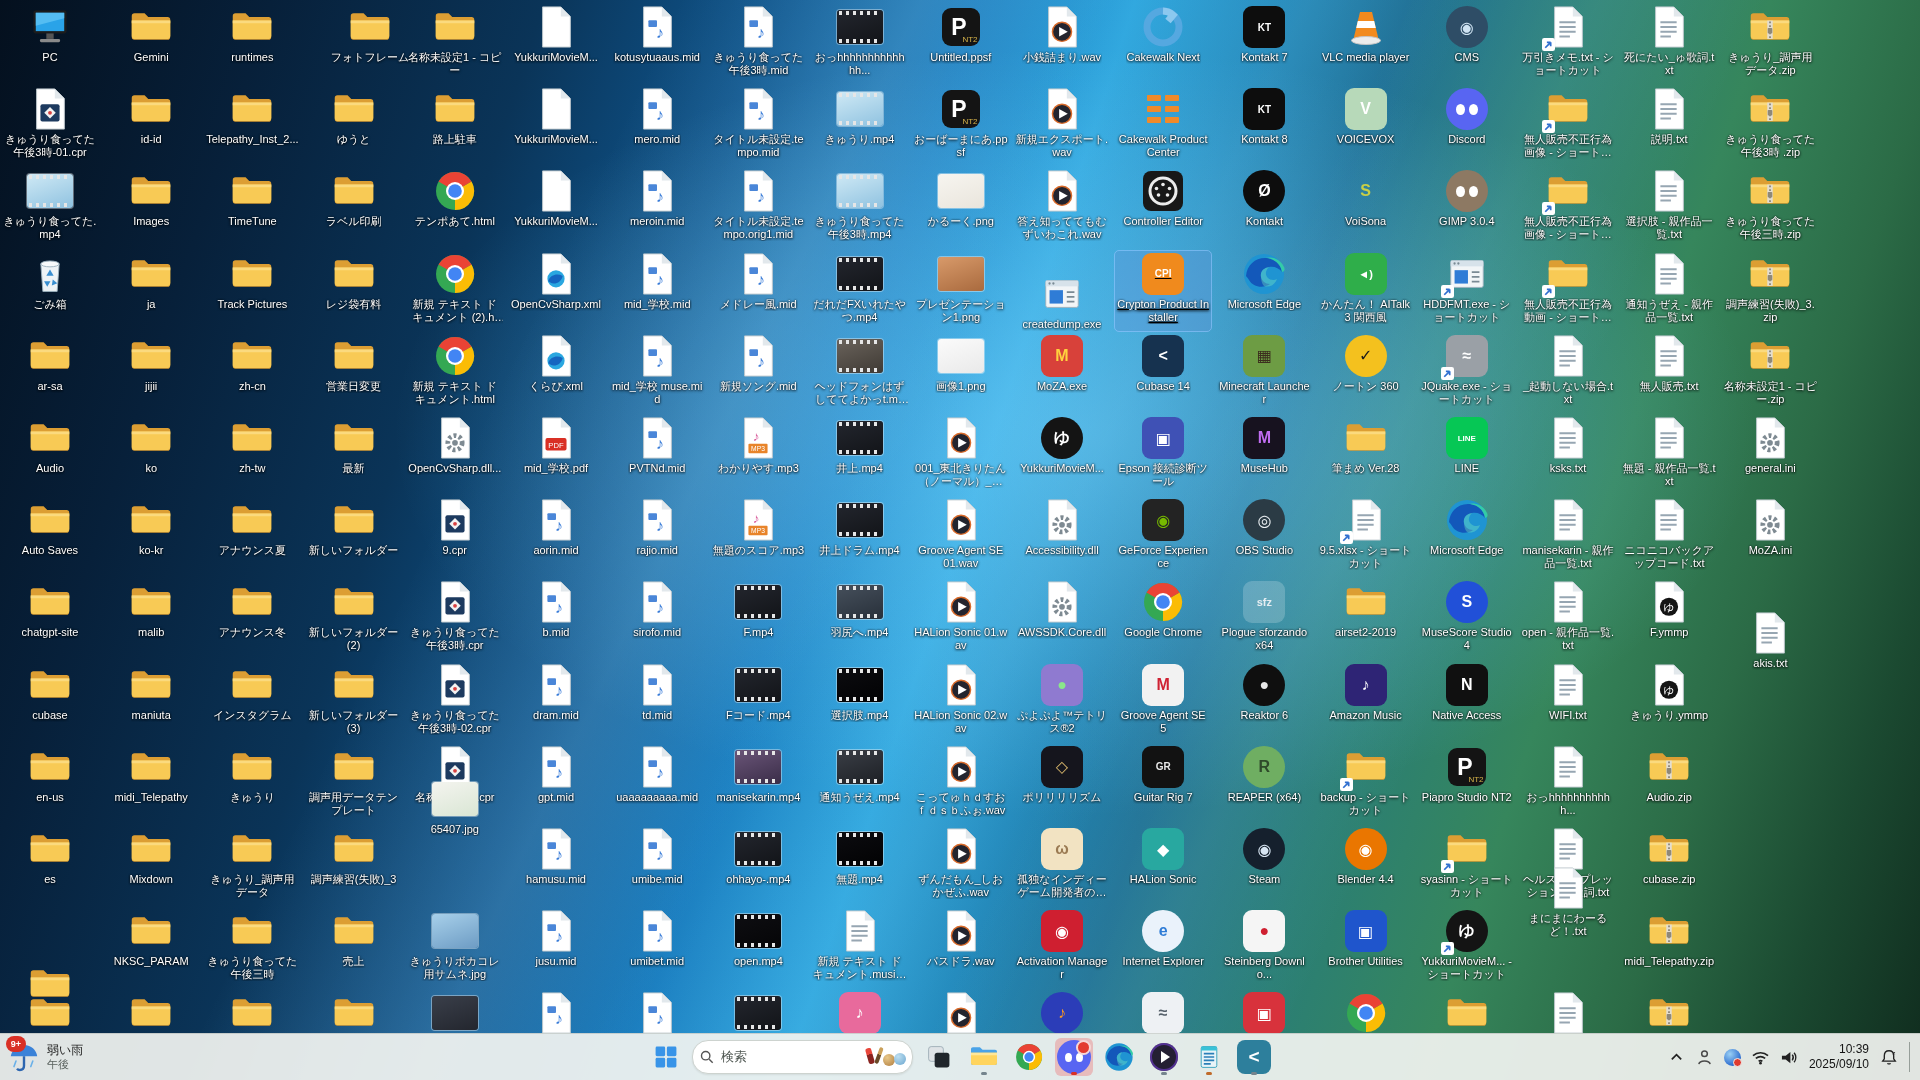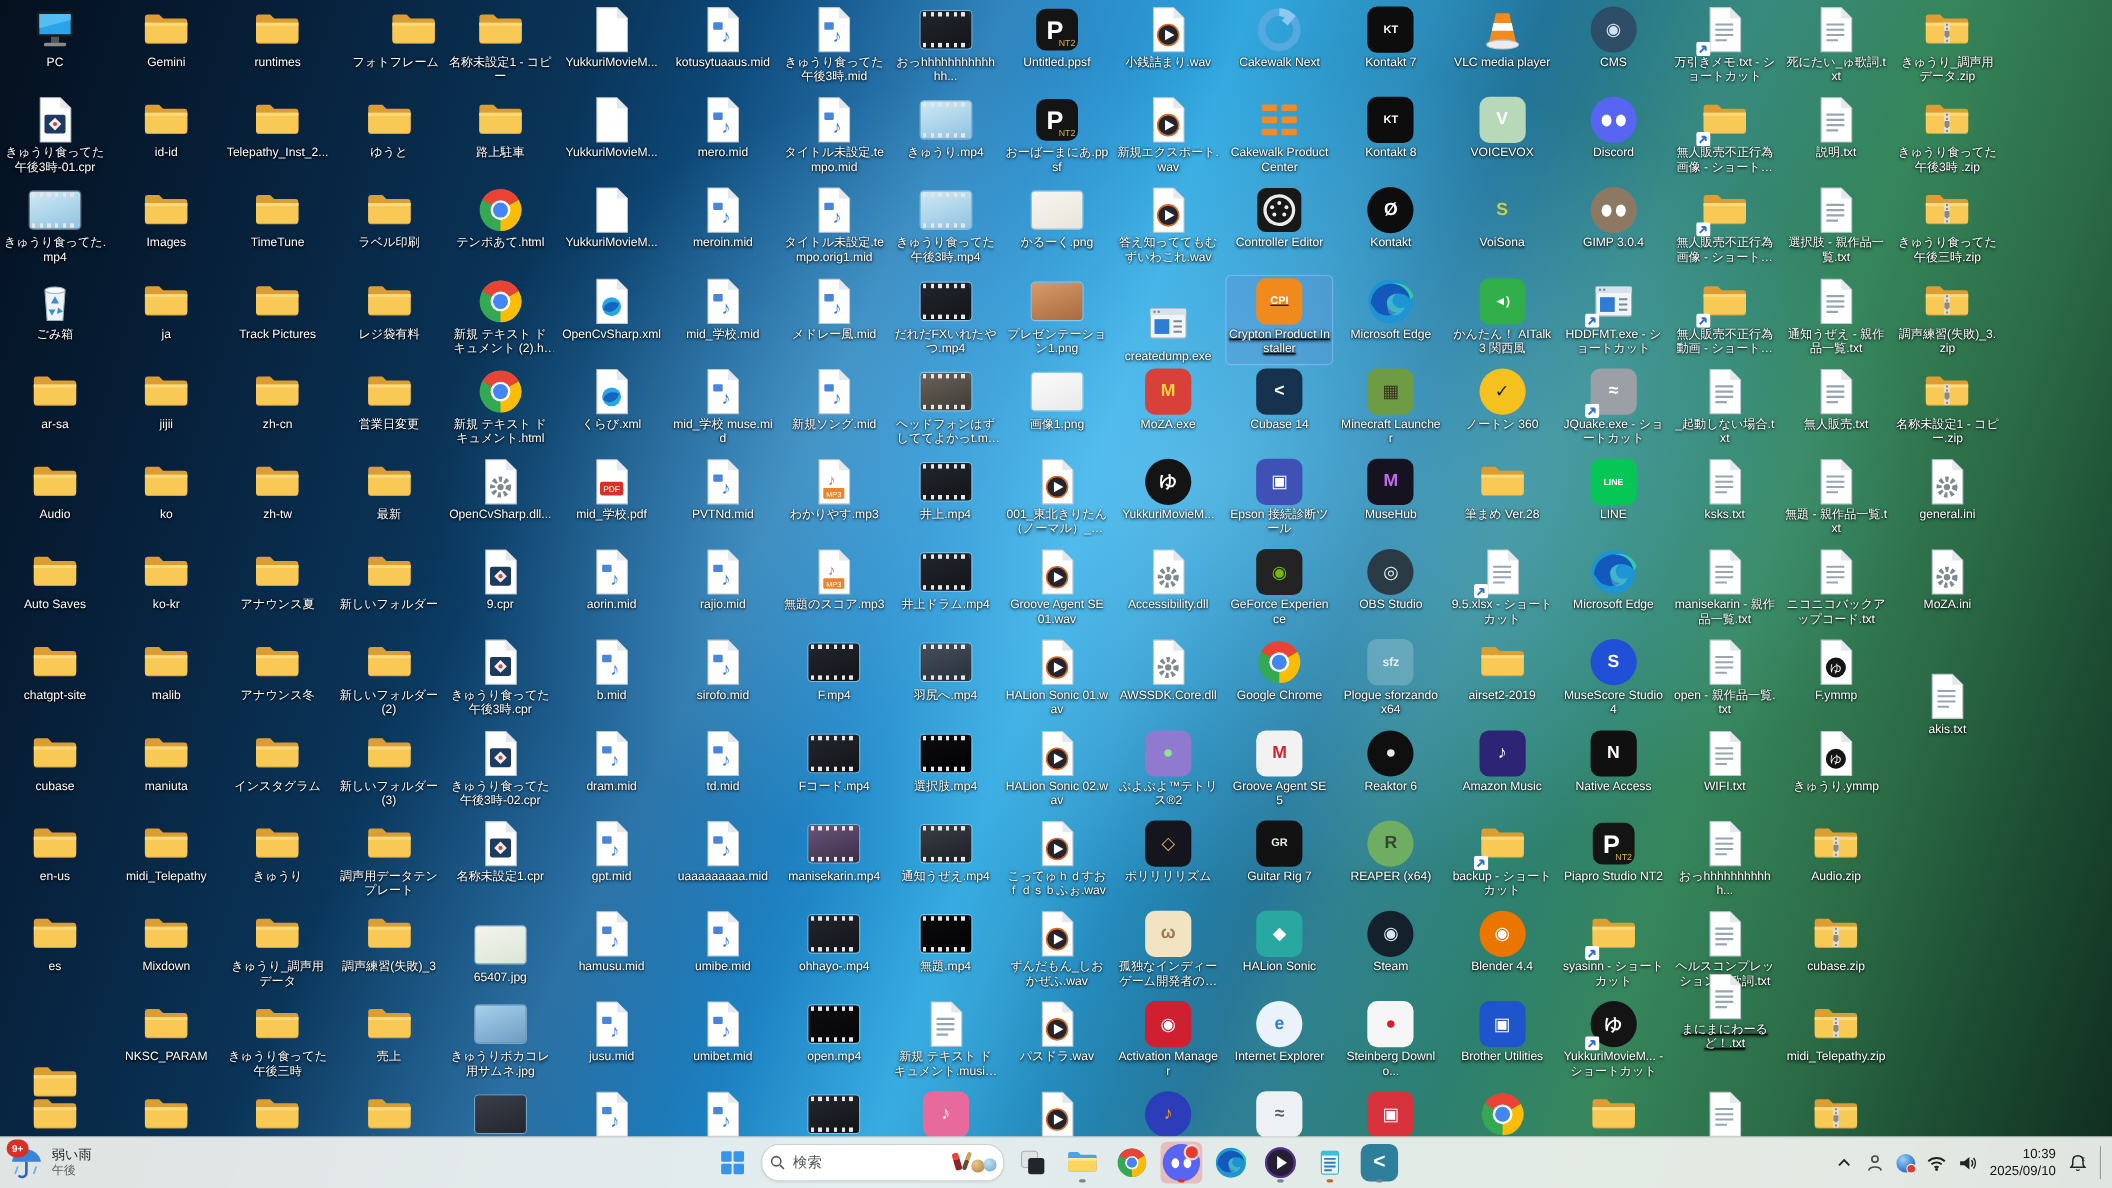--- a/index.html
+++ b/index.html
@@ -464,21 +464,21 @@
     <div class="cell" style="left: 204.4px; top: 990.4px;">
       <div class="ic">
         <svg viewBox="0 0 48 40">
           <path d="M3 8c0-2 1-3 3-3h11l4 4h21c2 0 3 1 3 3v18c0 3-1 4-3 4H6c-2 0-3-1-3-3z" fill="#dc9e33"></path>
           <path d="M3 13h42v16c0 3-1 4-3 4H6c-2 0-3-1-3-4z" fill="#f8ca55"></path>
           <path d="M3 13h42v3H3z" fill="#fbda7e"></path>
         </svg>
       </div>
       <div class="lbl"></div>
     </div>
-    <div class="cell" style="left: 304px; top: 4px; align-items: flex-end;">
+    <div class="cell" style="left: 322px; top: 4px;">
       <div class="ic">
         <svg viewBox="0 0 48 40">
           <path d="M3 8c0-2 1-3 3-3h11l4 4h21c2 0 3 1 3 3v18c0 3-1 4-3 4H6c-2 0-3-1-3-3z" fill="#dc9e33"></path>
           <path d="M3 13h42v16c0 3-1 4-3 4H6c-2 0-3-1-3-4z" fill="#f8ca55"></path>
           <path d="M3 13h42v3H3z" fill="#fbda7e"></path>
         </svg>
       </div>
       <div class="lbl">フォトフレーム</div>
     </div>
     <div class="cell" style="left: 305.6px; top: 86.2px;">
@@ -709,21 +709,21 @@
         <svg viewBox="0 0 46 44">
           <path d="M9 1h19l10 10v32H9z" fill="#fff" stroke="#bfc8ce"></path>
           <path d="M28 1v10h10z" fill="#e2e8ec"></path>
           <rect x="13" y="17" width="20" height="18" rx="2" fill="#1d3a5f"></rect>
           <path d="M23 20l6 6-6 6-6-6z" fill="#f2f2f2"></path>
           <circle cx="23" cy="26" r="2" fill="#d84040"></circle>
         </svg>
       </div>
       <div class="lbl">名称未設定1.cpr</div>
     </div>
-    <div class="cell" style="left: 406.8px; top: 836px;">
+    <div class="cell" style="left: 406.8px; top: 776px;">
       <div class="ic">
         <div class="th" style="background: linear-gradient(160deg, rgb(244, 244, 239), rgb(217, 230, 212));"></div>
       </div>
       <div class="lbl">65407.jpg</div>
     </div>
     <div class="cell" style="left: 406.8px; top: 908.2px;">
       <div class="ic">
         <div class="th" style="background: linear-gradient(160deg, rgb(168, 208, 234), rgb(109, 156, 196));"></div>
       </div>
       <div class="lbl">きゅうりボカコレ用サムネ.jpg</div>
@@ -2168,21 +2168,21 @@
         <svg viewBox="0 0 46 44">
           <path d="M9 1h19l10 10v32H9z" fill="#fff" stroke="#bfc8ce"></path>
           <path d="M28 1v10h10z" fill="#e2e8ec"></path>
           <g stroke="#97a6b2" stroke-width="2" fill="none">
             <path d="M14 17h17M14 22h17M14 27h17M14 32h11"></path>
           </g>
         </svg>
       </div>
       <div class="lbl">ヘルスコンプレッション__歌詞.txt</div>
     </div>
-    <div class="cell" style="left: 1520px; top: 883px; text-decoration: underline;">
+    <div class="cell" style="left: 1520px; top: 865px;">
       <div class="ic">
         <svg viewBox="0 0 46 44">
           <path d="M9 1h19l10 10v32H9z" fill="#fff" stroke="#bfc8ce"></path>
           <path d="M28 1v10h10z" fill="#e2e8ec"></path>
           <g stroke="#97a6b2" stroke-width="2" fill="none">
             <path d="M14 17h17M14 22h17M14 27h17M14 32h11"></path>
           </g>
         </svg>
       </div>
       <div class="lbl">まにまにわーるど！.txt</div>

